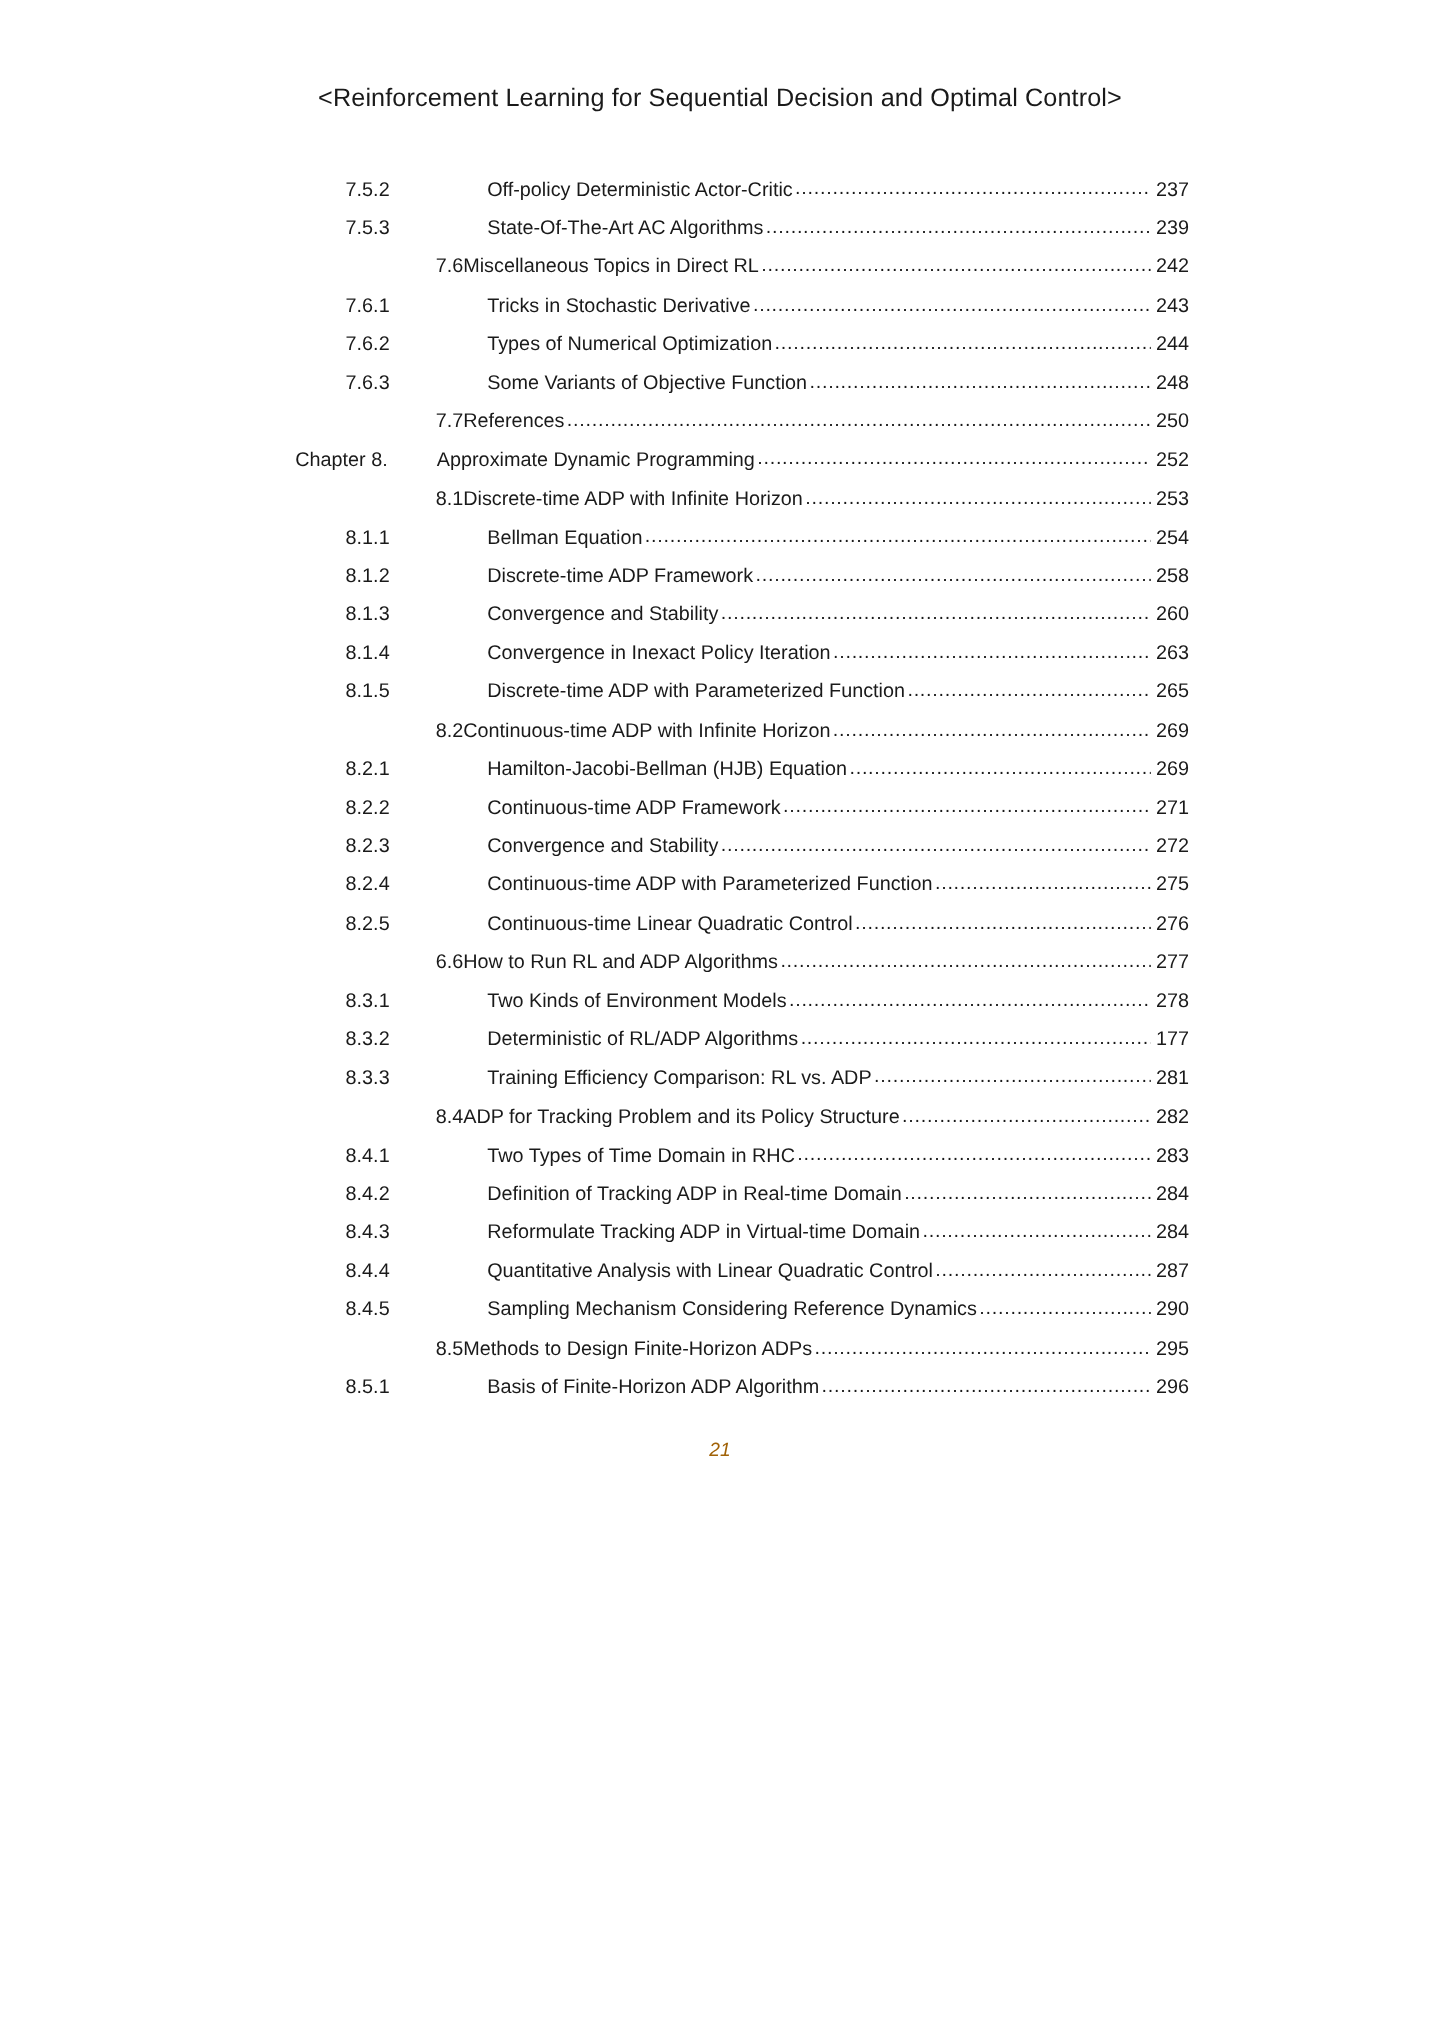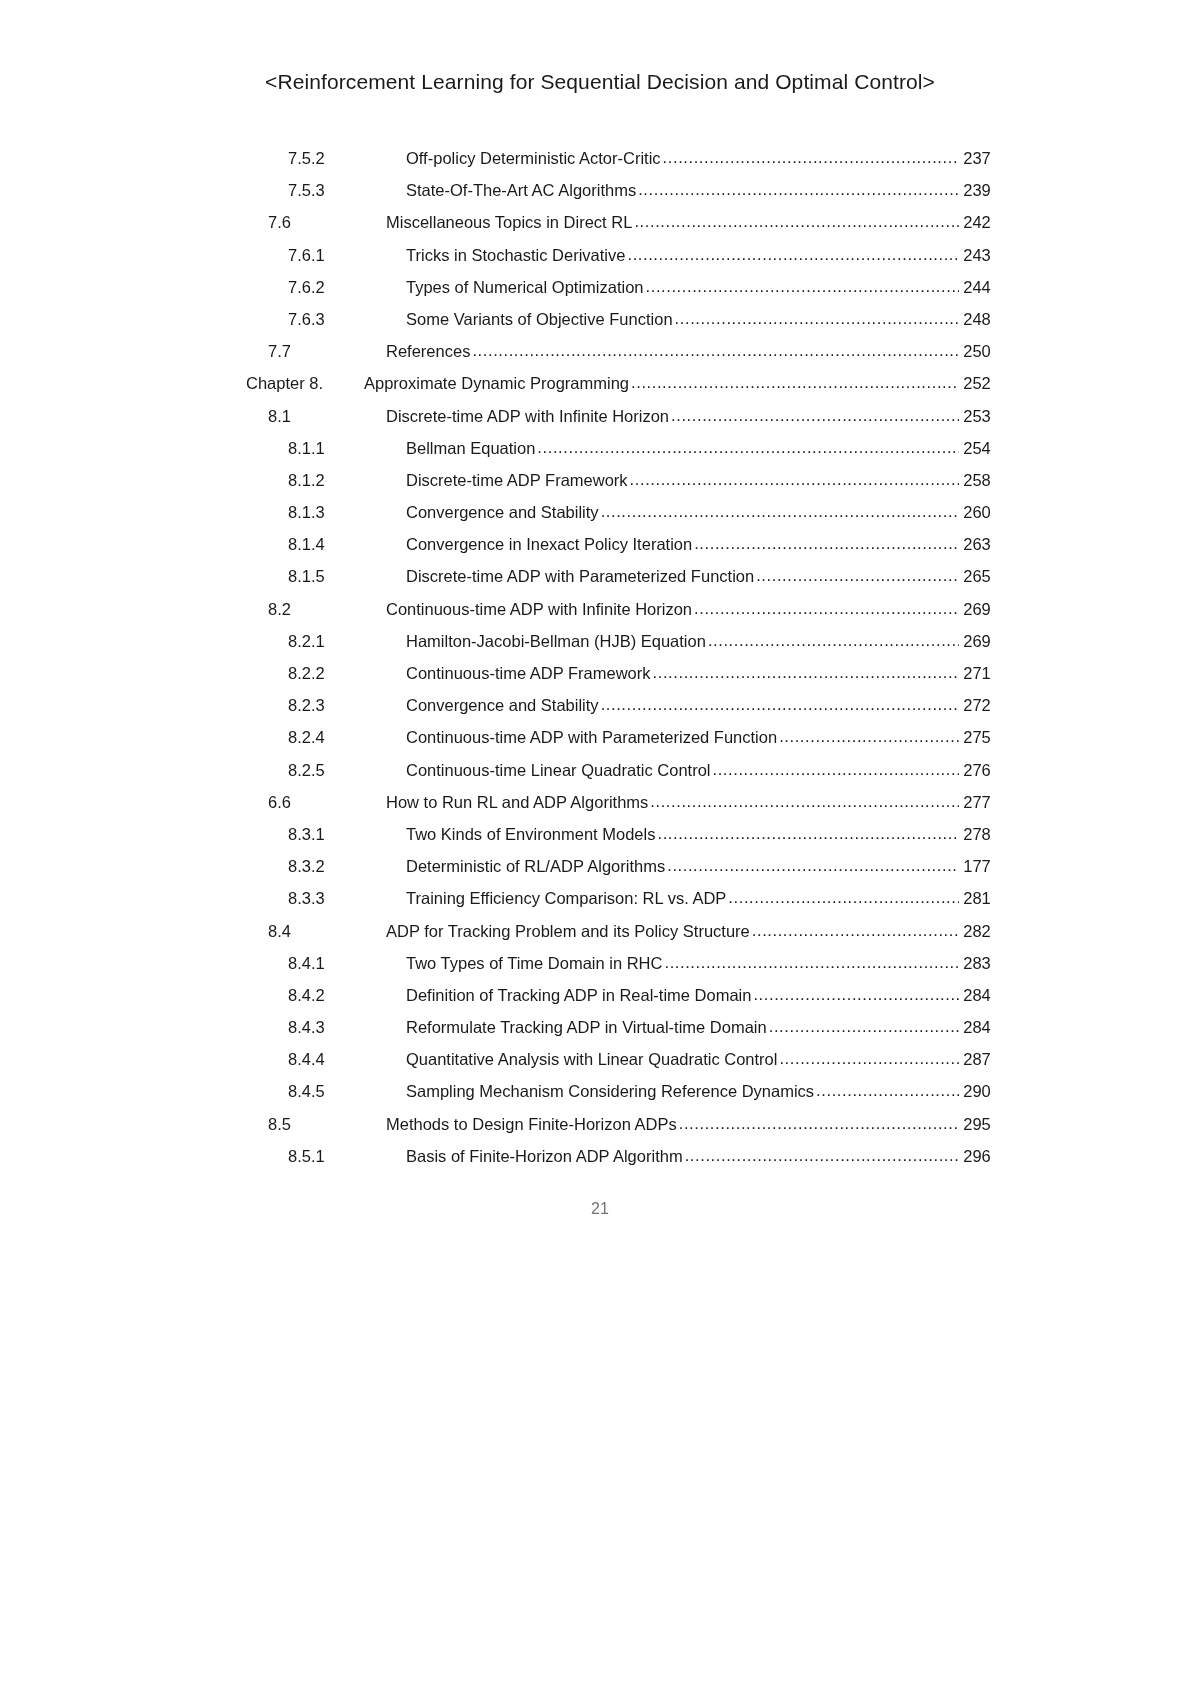--- a/index.html
+++ b/index.html
@@ -46,21 +46,21 @@
     height: 32.2px;
     color: #1a1a1a;
     white-space: nowrap;
   }
   .num {
     flex: 0 0 auto;
     text-align: left;
   }
   
   .lvl-chapter .num { width: 118px; padding-left: 0px; }
-  .lvl-1 .num      { width: 118px; padding-left: 22px; }
+  .lvl-1 .num      { width: 118px; padding-left: 22px; text-align: right; }
   .lvl-2 .num      { width: 118px; padding-left: 42px; }
 
   .title {
     flex: 0 0 auto;
     padding-right: 2px;
   }
   .dots {
     flex: 1 1 auto;
     overflow: hidden;
     white-space: nowrap;
@@ -76,21 +76,22 @@
     text-align: center;
     padding-left: 1px;
   }
   .footer {
     position: absolute;
     top: 1200px;
     left: 0;
     width: 1200px;
     text-align: center;
     font-size: 16px;
-    color: #737373;
+    color: #a16207;
+    font-style: italic;
   }
 </style>
 </head>
 <body>
 
 <div class="page">
 
   <div class="header">&lt;Reinforcement Learning for Sequential Decision and Optimal Control&gt;</div>
 
   <div class="toc">

